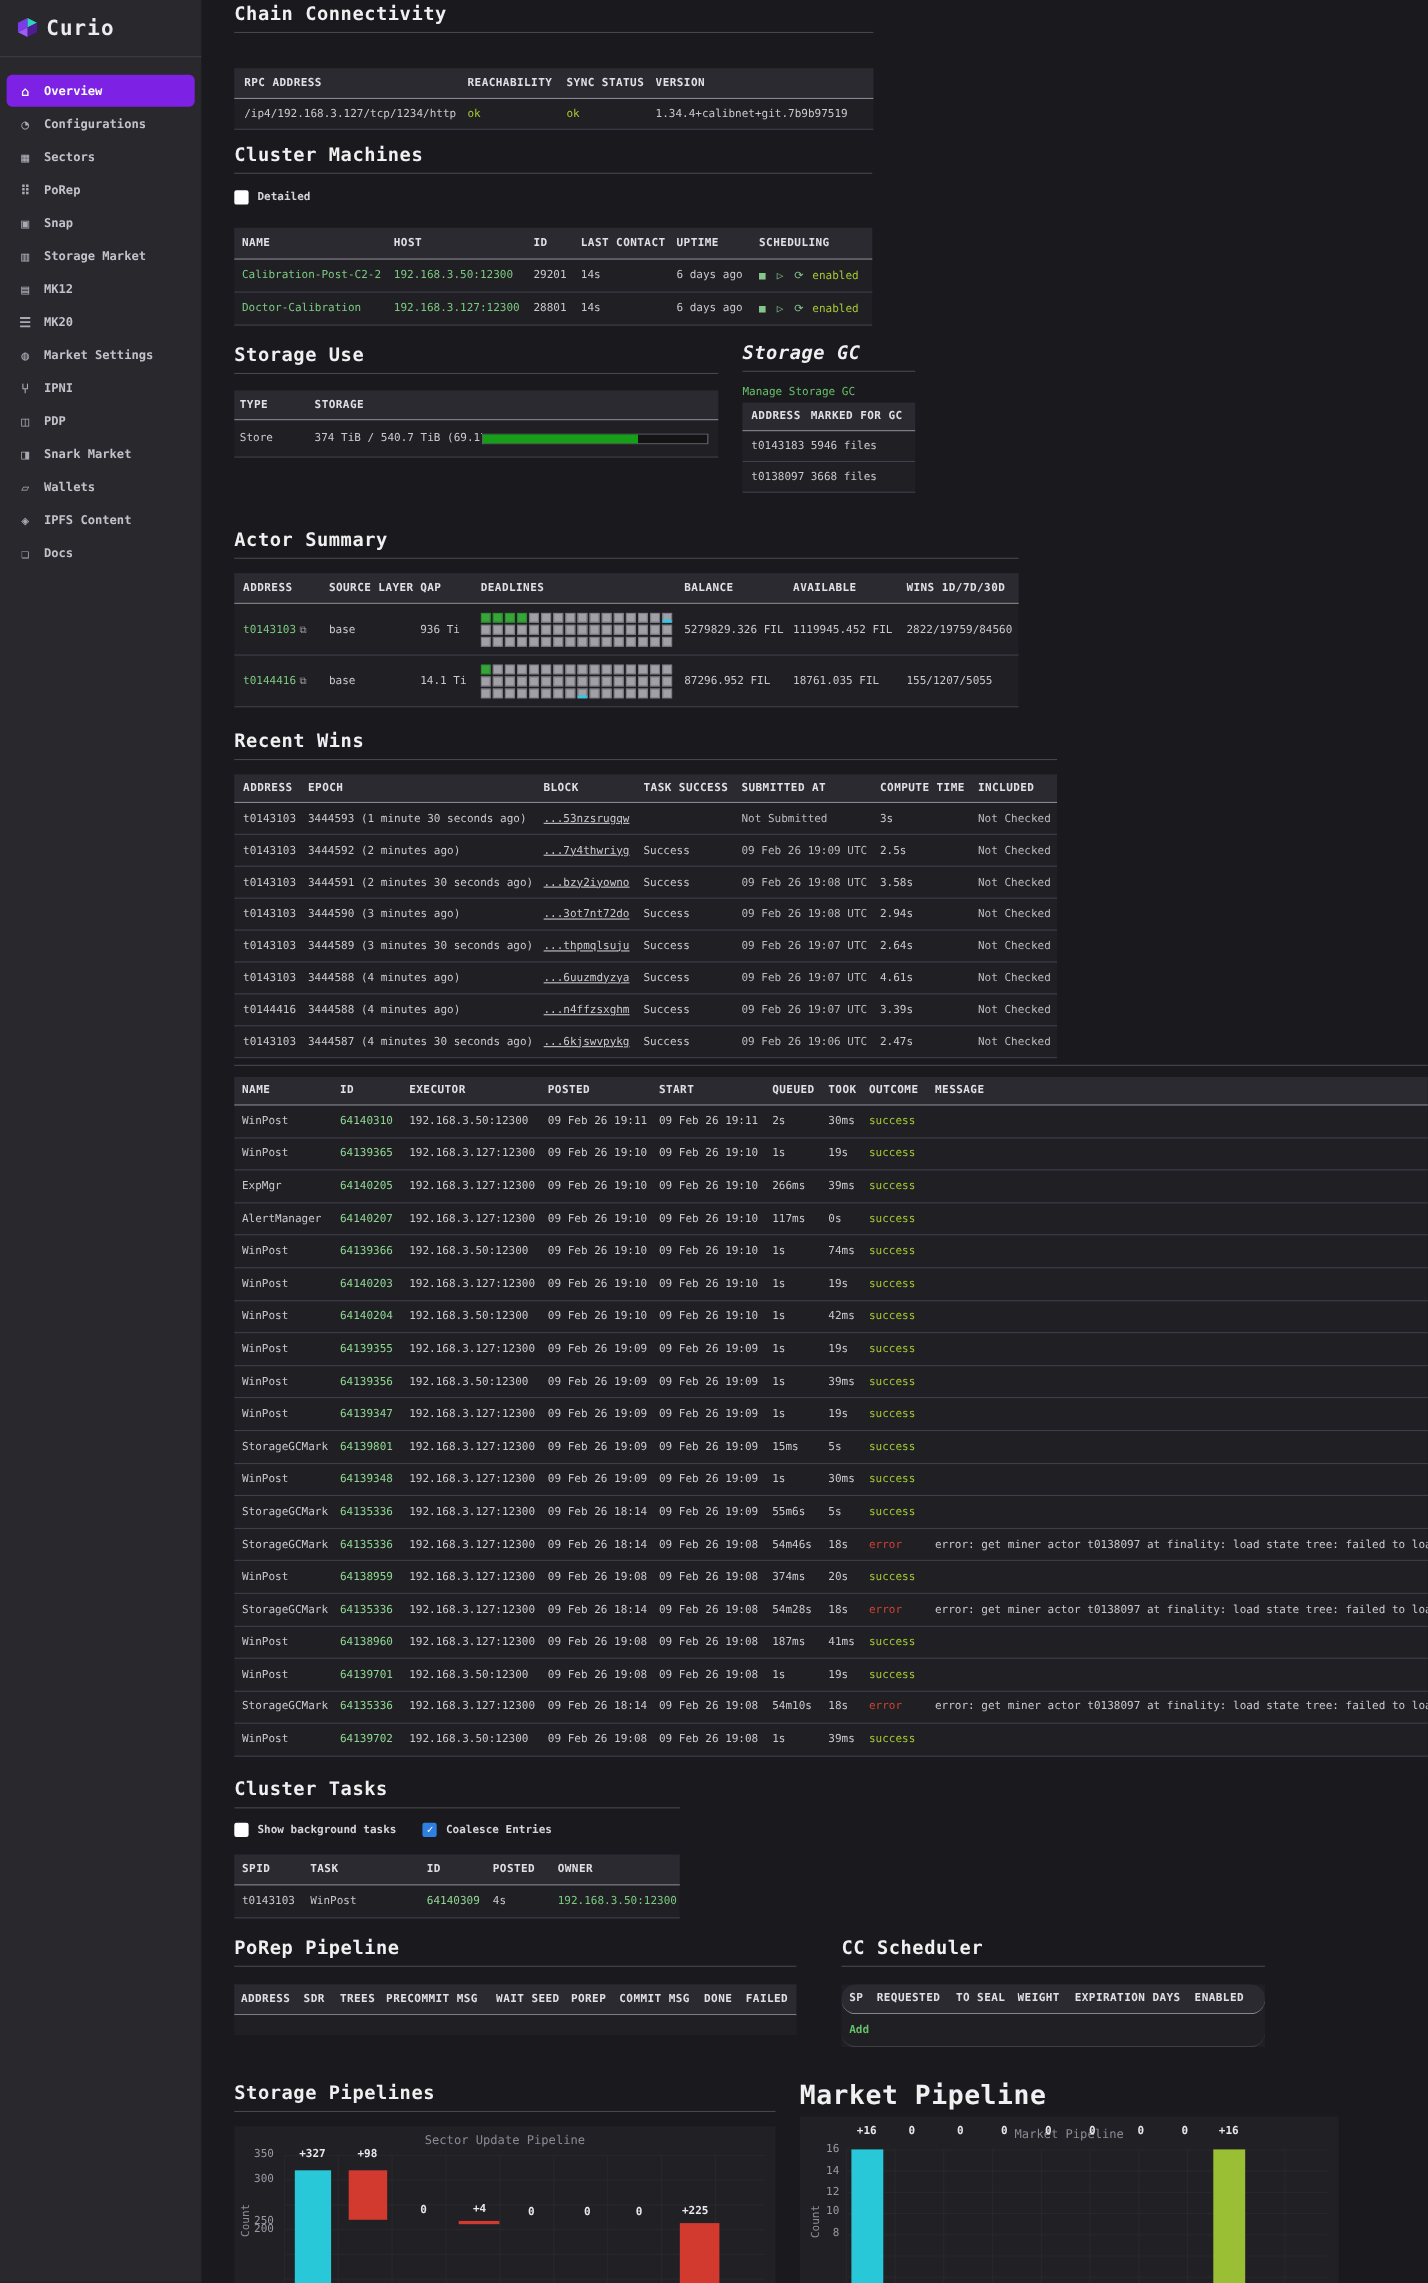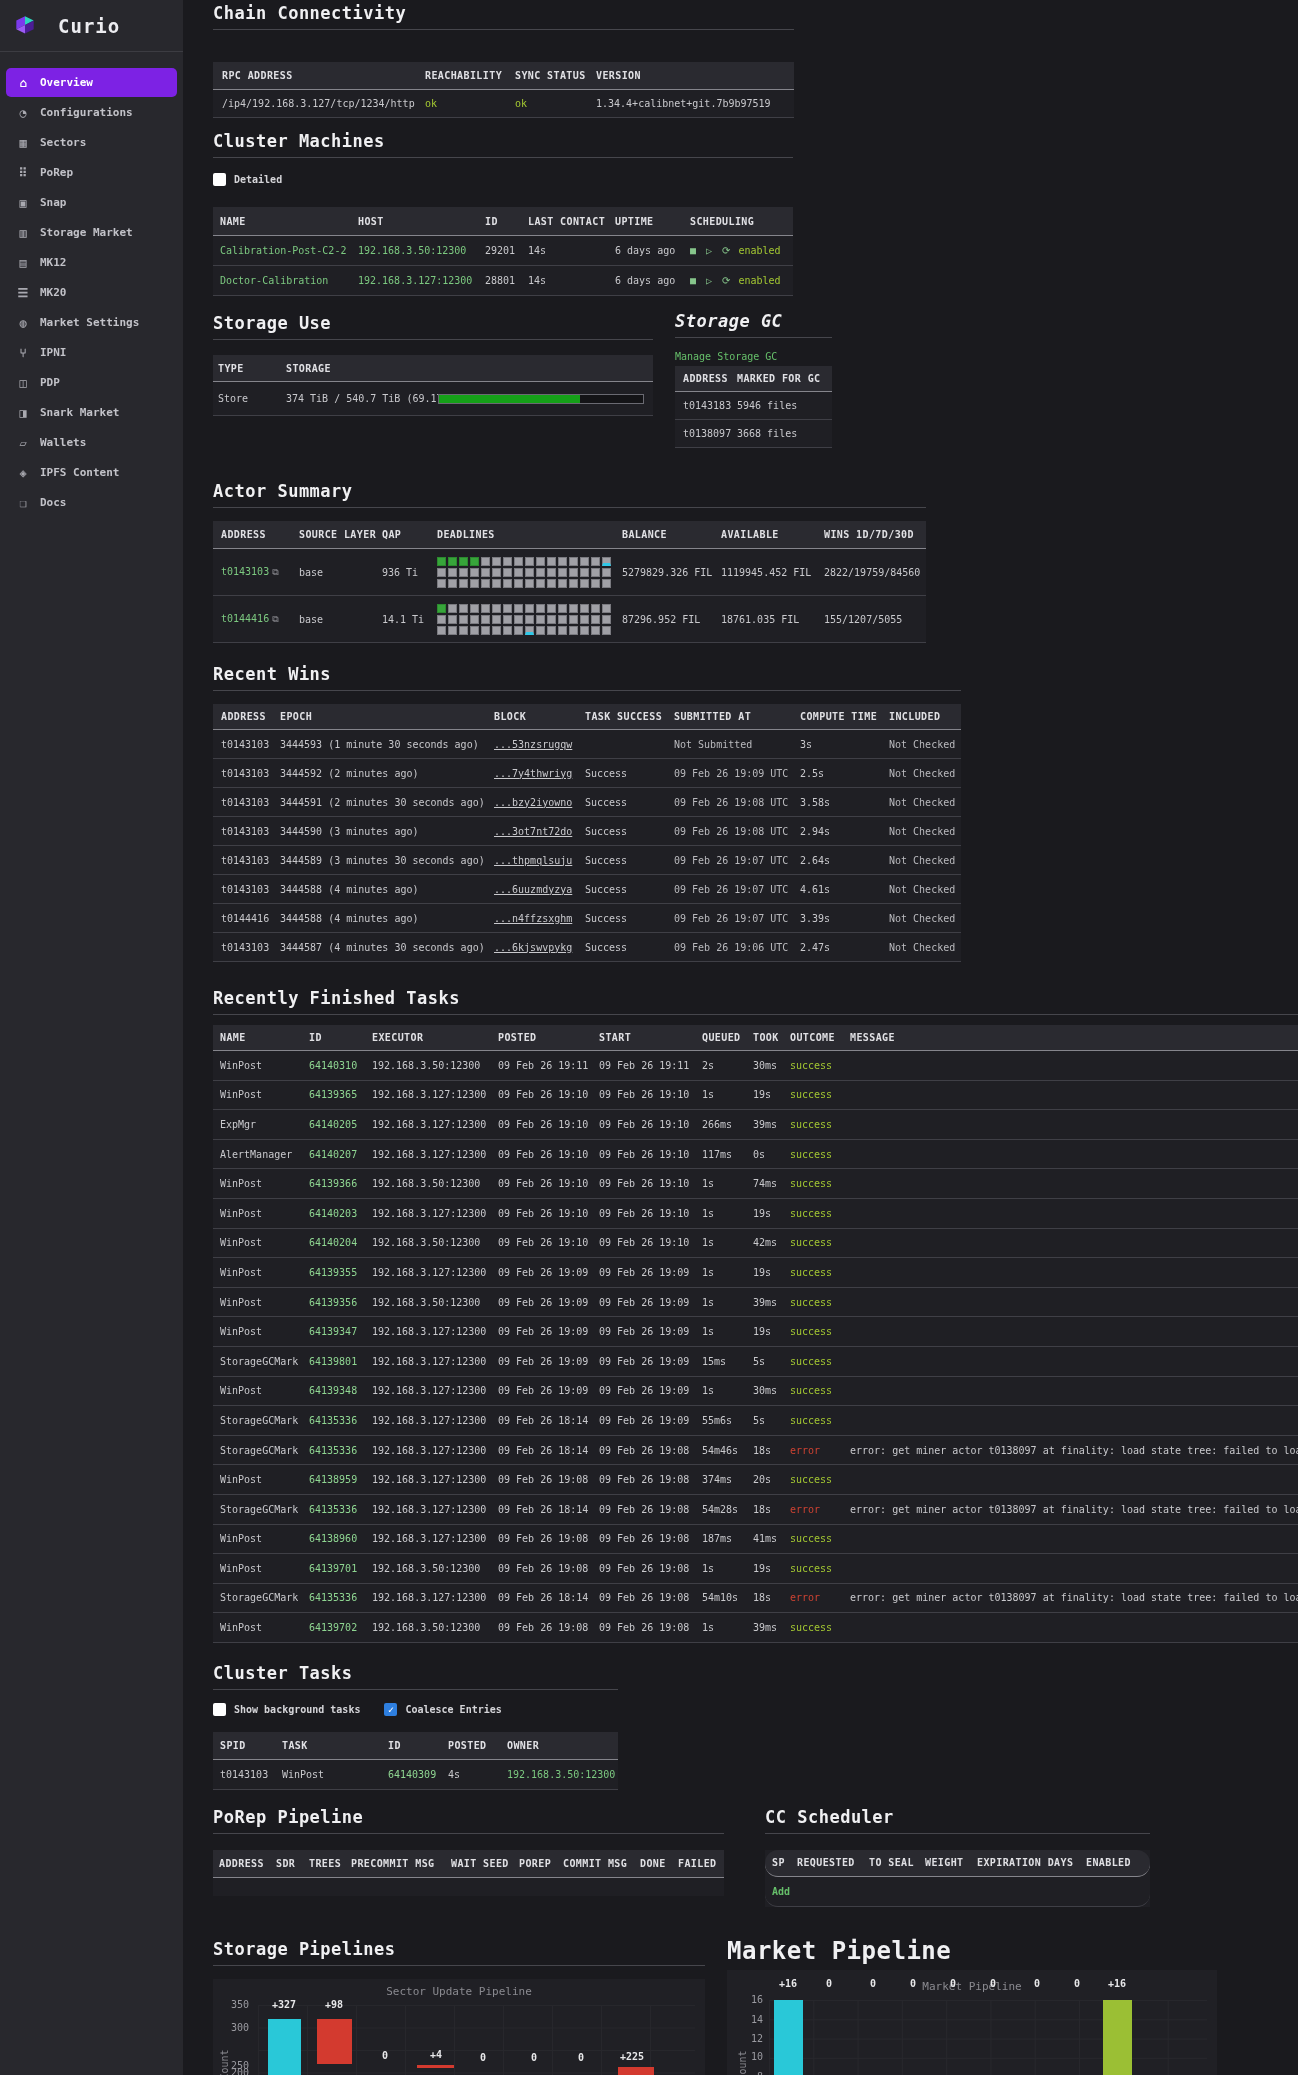--- a/index.html
+++ b/index.html
@@ -1,19 +1,19 @@
 <!DOCTYPE html>
 <html><head>
 <meta charset="utf-8">
 <style>
   * { margin:0; padding:0; box-sizing:border-box; }
   html,body { width:1298px; height:2075px; overflow:hidden; background:#1a1a1e;
     font-family:"DejaVu Sans Mono","Liberation Mono",monospace; color:#c9c9cd; }
   .sidebar { position:absolute; left:0; top:0; width:183px; height:2075px; background:#28282d; }
-  .logo { height:52px; display:flex; align-items:center; gap:20px; padding-left:12px;
+  .logo { height:52px; display:flex; align-items:center; gap:4px; padding-left:12px;
     border-bottom:1px solid #3c3c42; }
   .logo-text { font-size:19px; font-weight:bold; color:#ececf0; letter-spacing:1px; }
   .nav { padding-top:16px; }
   .nav-item { height:29px; margin:0 6px 1px 6px; border-radius:5px; display:flex; align-items:center;
     gap:10px; padding-left:10px; font-size:11px; font-weight:bold; color:#c2c2c8; cursor:pointer; }
   .nav-item .nav-icon { width:14px; font-size:12px; color:#a9a9b0; text-align:center; }
   .nav-item.active { background:#7d22e4; color:#ffffff; }
   .nav-item.active .nav-icon { color:#ffffff; }
 
   .main { position:absolute; left:213px; top:0; width:1085px; }
@@ -558,21 +558,20 @@
             <div class="td">Success</div>
             <div class="td dim">09 Feb 26 19:06 UTC</div>
             <div class="td">2.47s</div>
             <div class="td dim">Not Checked</div>
           </div>
         </div>
     </div>
   </section>
 
   <section>
-    <h2 class="sec-title t-tasks">Recently Finished Tasks</h2>
     <div class="rule" style="width:1085px"></div>
     <div class="tbl tasks">
       <div class="tr thead">
 
       <div class="th">NAME</div>
           <div class="th">ID</div>
           <div class="th">EXECUTOR</div>
           <div class="th">POSTED</div>
           <div class="th">START</div>
           <div class="th">QUEUED</div>

